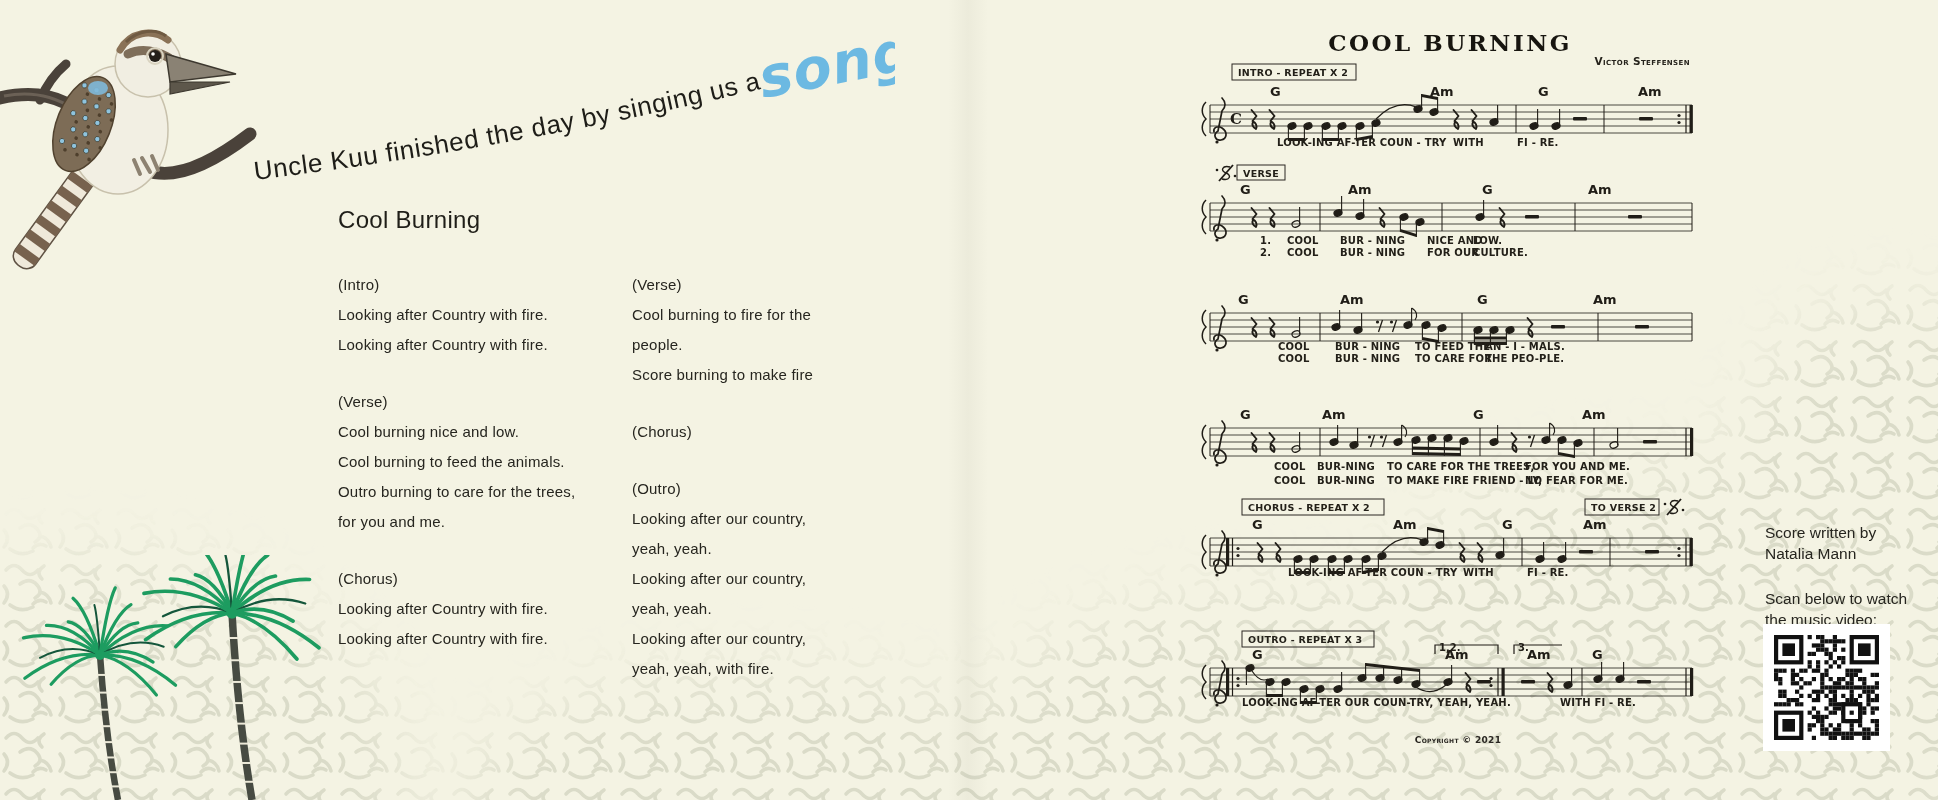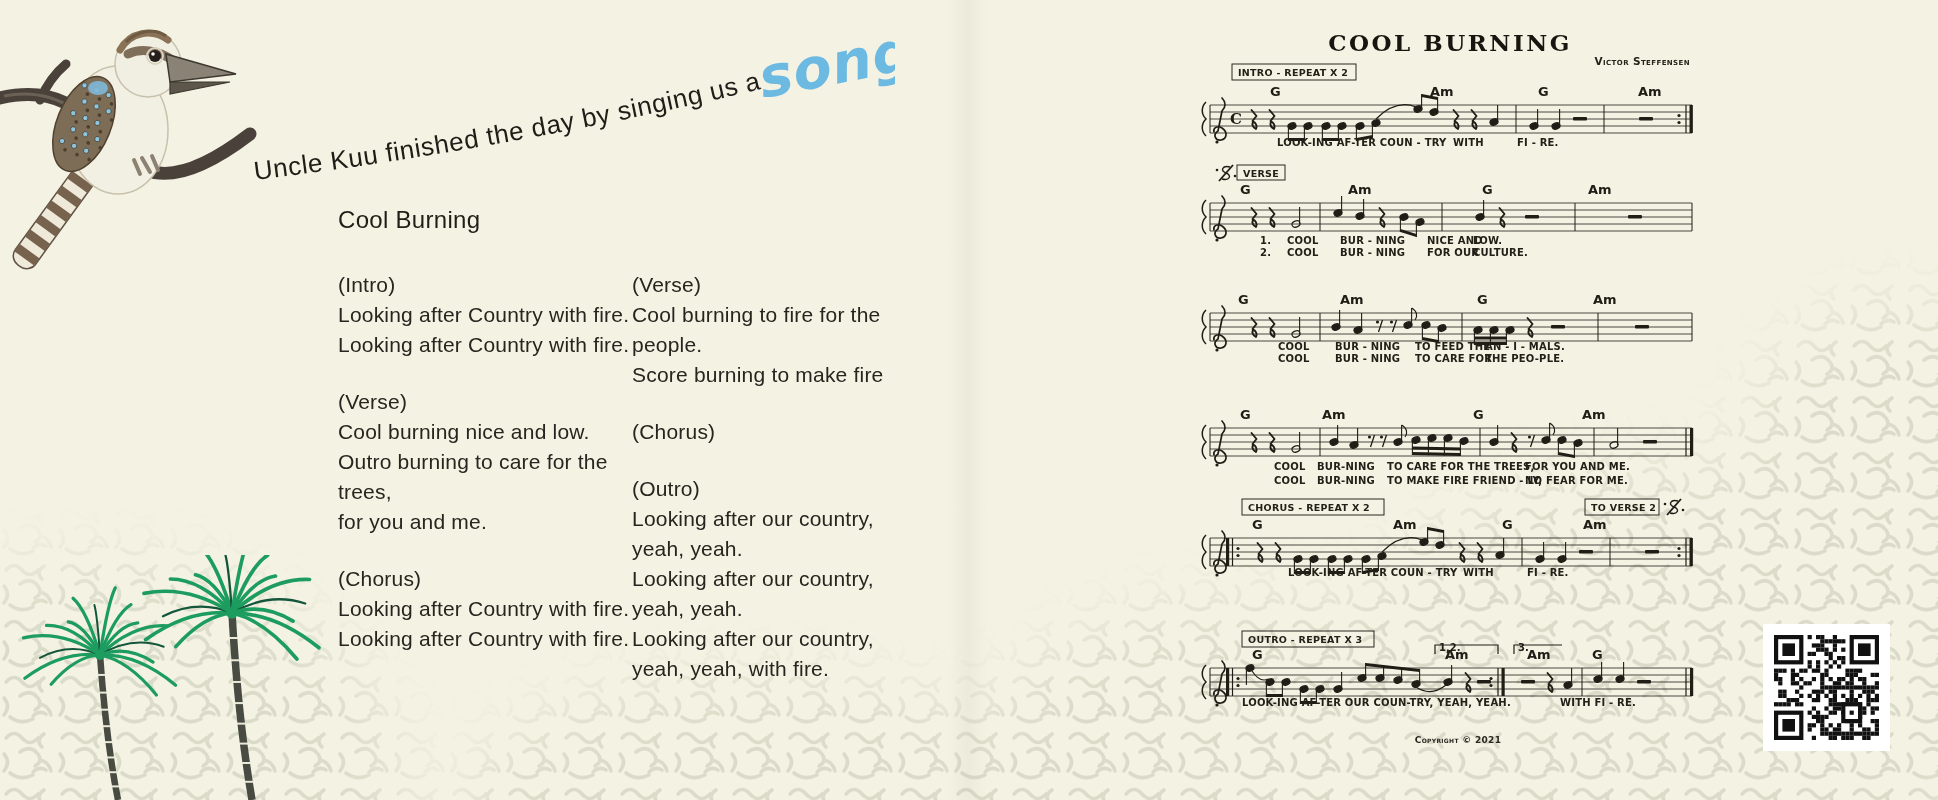--- a/index.html
+++ b/index.html
@@ -3,21 +3,21 @@
 <meta charset="utf-8">
 <style>
   html,body{margin:0;padding:0;background:#888}
   #page{position:relative;width:1938px;height:800px;background:#f4f3e3;overflow:hidden;
         font-family:"Liberation Sans",sans-serif;color:#26251f}
   .abs{position:absolute}
   svg{font-family:"Liberation Sans",sans-serif}
   
   #lyrics-title{position:absolute;left:338px;top:206px;font-size:24px;letter-spacing:.3px;color:#1f1e18}
   .lyr-col{position:absolute;top:270px}
-  .lyr{font-size:21px;line-height:30px;letter-spacing:.2px;color:#26251f}
+  .lyr{font-size:15px;line-height:30px;letter-spacing:.2px;color:#26251f}
   .lyr-section + .lyr-section{margin-top:27px}
   
   .hl-text{font-size:26px;font-weight:500;letter-spacing:.6px;fill:#1e1d18}
   .song{font:italic 700 56px "DejaVu Sans",sans-serif;letter-spacing:1px}
   
   .score-title{font:800 23px "DejaVu Serif",serif;letter-spacing:2.5px;fill:#17150f}
   .composer{font:600 10.5px "DejaVu Sans",sans-serif;letter-spacing:.4px;font-variant:small-caps;fill:#26231c}
   .chord{font:600 13px "DejaVu Sans",sans-serif;fill:#201d17}
   .slyr{font:600 10px "DejaVu Sans",sans-serif;letter-spacing:.2px;fill:#232019}
   .sbox-t{font:600 9.5px "DejaVu Sans",sans-serif;letter-spacing:.3px;fill:#232019}
@@ -199,20 +199,21 @@
 
   <div class="lyr-col lyr" style="left:338px;width:300px">
     <div class="lyr-section">
       <div>(Intro)</div>
       <div>Looking after Country with fire.</div>
       <div>Looking after Country with fire.</div>
     </div>
     <div class="lyr-section">
       <div>(Verse)</div>
       <div>Cool burning nice and low.</div>
+      <div>Cool burning to feed the animals.</div>
       <div>Outro burning to care for the trees,</div>
       <div>for you and me.</div>
     </div>
     <div class="lyr-section">
       <div>(Chorus)</div>
       <div>Looking after Country with fire.</div>
       <div>Looking after Country with fire.</div>
     </div>
   </div>
 
@@ -629,20 +630,28 @@
   <line x1="39" y1="156" x2="53" y2="140" stroke="#201d17" stroke-width="1.8"></line>
       <path d="M50,142 C42,140 40,146 46,148 C52,150 50,156 42,154" stroke="#201d17" stroke-width="1.4" fill="none"></path>
       <circle cx="37" cy="145" r="1.3" fill="#201d17"></circle>
       <circle cx="55" cy="151" r="1.3" fill="#201d17"></circle>
       <line x1="487" y1="490" x2="501" y2="474" stroke="#201d17" stroke-width="1.8"></line>
       <path d="M498,476 C490,474 488,480 494,482 C500,484 498,490 490,488" stroke="#201d17" stroke-width="1.4" fill="none"></path>
       <circle cx="485" cy="479" r="1.3" fill="#201d17"></circle>
       <circle cx="503" cy="485" r="1.3" fill="#201d17"></circle>
     </svg>
 
+  <div class="credit" style="top:522px">
+    <div>Score written by</div>
+    <div>Natalia Mann</div>
+  </div>
+  <div class="credit" style="top:588px">
+    <div>Scan below to watch</div>
+    <div>the music video:</div>
+  </div>
   <div id="qr-card">
     <svg id="qr-svg" width="127" height="127" viewBox="0 0 127 127">
         <rect x="44.6" y="11" width="4.2" height="4.2" fill="#111"></rect>
         <rect x="53" y="11" width="4.2" height="4.2" fill="#111"></rect>
         <rect x="57.2" y="11" width="4.2" height="4.2" fill="#111"></rect>
         <rect x="69.80000000000001" y="11" width="4.2" height="4.2" fill="#111"></rect>
         <rect x="57.2" y="15.2" width="4.2" height="4.2" fill="#111"></rect>
         <rect x="61.400000000000006" y="15.2" width="4.2" height="4.2" fill="#111"></rect>
         <rect x="65.6" y="15.2" width="4.2" height="4.2" fill="#111"></rect>
         <rect x="69.80000000000001" y="15.2" width="4.2" height="4.2" fill="#111"></rect>

